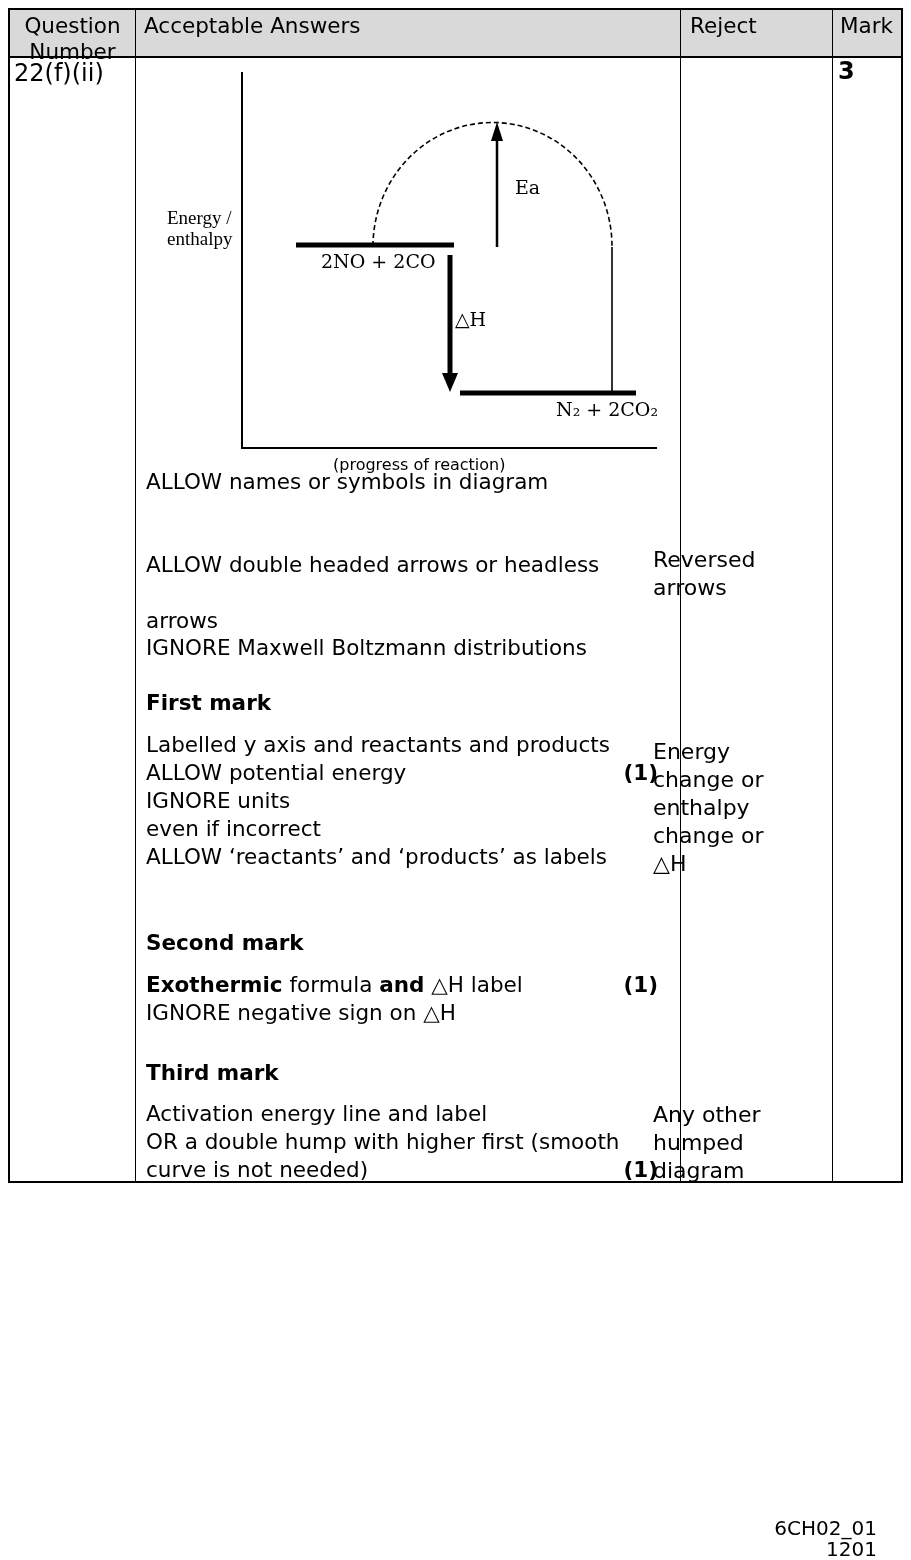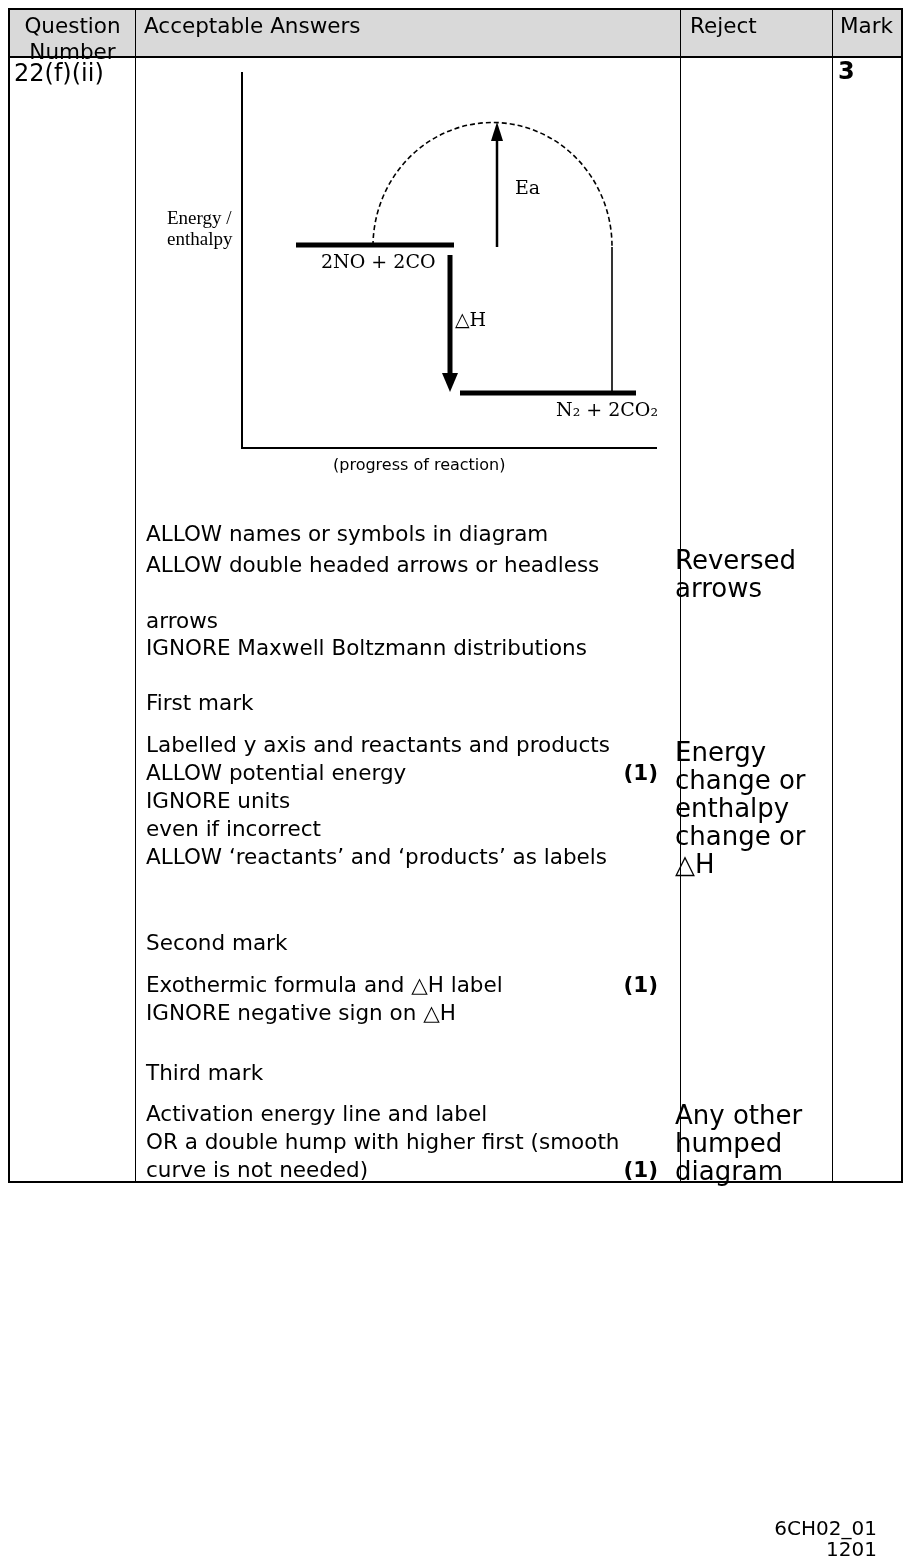--- a/index.html
+++ b/index.html
@@ -18,23 +18,23 @@
   .hc-q { left:0; width:125px; text-align:center; white-space:pre-line; }
   .hc-a { left:134px; }
   .hc-r { left:680px; }
   .hc-m { left:830px; }
   
   .qnum { position:absolute; left:14px; top:59px; font-size:24px; font-weight:normal; }
   .markv { position:absolute; left:838px; top:57px; font-size:24px; font-weight:bold; }
   .ans { position:absolute; left:146px; width:512px; font-size:21.5px; line-height:28px; }
   .ans .ln { position:relative; height:28px; white-space:nowrap; }
   .pt { position:absolute; right:0; top:0; font-weight:bold; }
-  .bold { font-weight:normal; }
+  .bold { font-weight:bold; }
   .preline { white-space:pre-line; }
-  .rej { position:absolute; left:675px; width:138px; font-size:26px; line-height:28px; white-space:pre-line; }
+  .rej { position:absolute; left:653px; width:138px; font-size:22px; line-height:28px; white-space:pre-line; }
   
   .diag-svg { position:absolute; left:135px; top:58px; }
   .dlabel { position:absolute; color:#000; }
   .lbl-energy { left:167px; top:207px; font-size:19px; line-height:21px; white-space:pre-line; font-family:Liberation Serif, serif; }
   .lbl-react { left:321px; top:250px; font-size:19px; font-family:"DejaVu Serif", serif; }
   .lbl-prod  { left:512px; top:398px; font-size:19px; font-family:"DejaVu Serif", serif;margin-left:44px; }
   .lbl-ea    { left:515px; top:176px; font-size:19px; font-family:"DejaVu Serif", serif; }
   .lbl-dh    { left:455px; top:308px; font-size:19px; font-family:"DejaVu Serif", serif; }
   .lbl-xaxis { left:333px; top:455px; font-size:16px; font-family:"DejaVu Sans", sans-serif; }
   
@@ -82,21 +82,21 @@
   </svg>
 
   <div class="dlabel lbl-energy">Energy /
 enthalpy</div>
   <div class="dlabel lbl-react">2NO + 2CO</div>
   <div class="dlabel lbl-prod">N₂ + 2CO₂</div>
   <div class="dlabel lbl-ea">Ea</div>
   <div class="dlabel lbl-dh">△H</div>
   <div class="dlabel lbl-xaxis">(progress of reaction)</div>
 
-  <div class="ans" style="top:520px;">ALLOW names or symbols in diagram</div>
+  <div class="ans" style="top:468px;">ALLOW names or symbols in diagram</div>
   <div class="ans preline" style="top:551px;"><span>ALLOW double headed arrows or headless</span><br>
     <span>arrows</span></div>
   <div class="ans" style="top:634px;">IGNORE Maxwell Boltzmann distributions</div>
 
   <div class="ans bold" style="top:689px;">First mark</div>
   <div class="ans" style="top:731px;">
     <div class="ln">Labelled y axis and reactants and products</div>
     <div class="ln">
       <span>ALLOW potential energy</span>
       <span class="pt">(1)</span>

